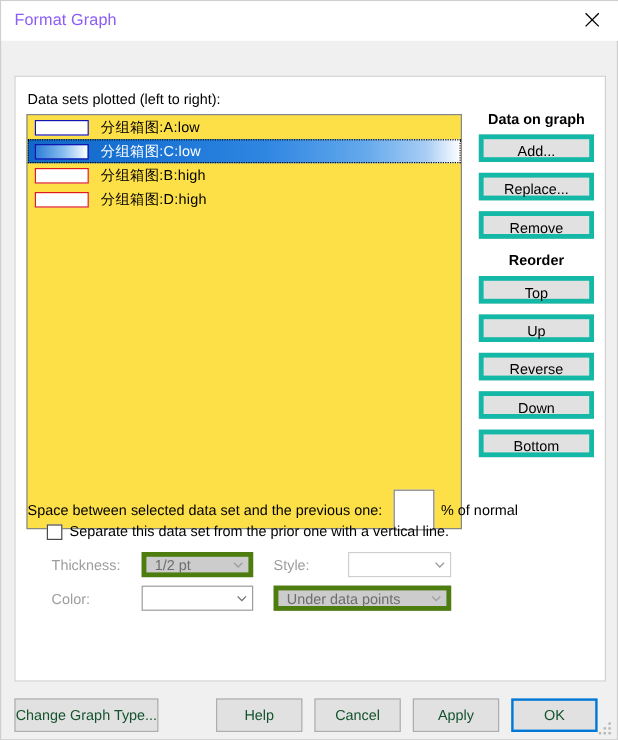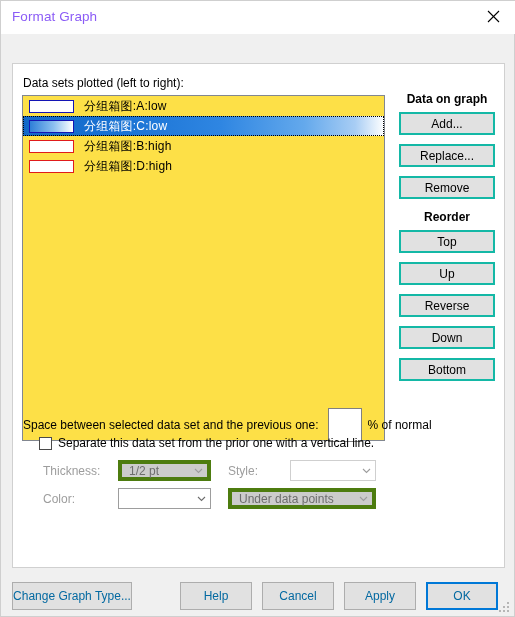--- a/index.html
+++ b/index.html
@@ -132,21 +132,21 @@
     font-weight: bold;
     font-size: 12px;
     margin-bottom: 6px;
     white-space: nowrap;
   }
   .btn {
     display: block;
     width: 96px; height: 23px;
     margin: 0 auto 9px auto;
     background: #e1e1e1;
-    border: 2px solid #14b8a6;
+    border: 4px solid #14b8a6;
     font-family: inherit;
     font-size: 12px;
     color: #000;
     text-align: center;
     line-height: 21px;
     cursor: default;
     padding: 0;
   }
   #reorder-head { margin-top: 11px; }
 
@@ -224,21 +224,21 @@
   .combo.swatchcombo { background: #ffffff; border: 1px solid #9d9d9d; }
 
   
   .bbtn {
     position: absolute;
     height: 28px;
     background: #e1e1e1;
     border: 1px solid #adadad;
     font-family: inherit;
     font-size: 12px;
-    color: #0369a1;
+    color: #14532d;
     text-align: center;
     cursor: default;
     padding: 0;
   }
   #ok-btn {
     border: 2px solid #0078d7;
     background: #e1e1e1;
   }
   #grip {
     position: absolute;

